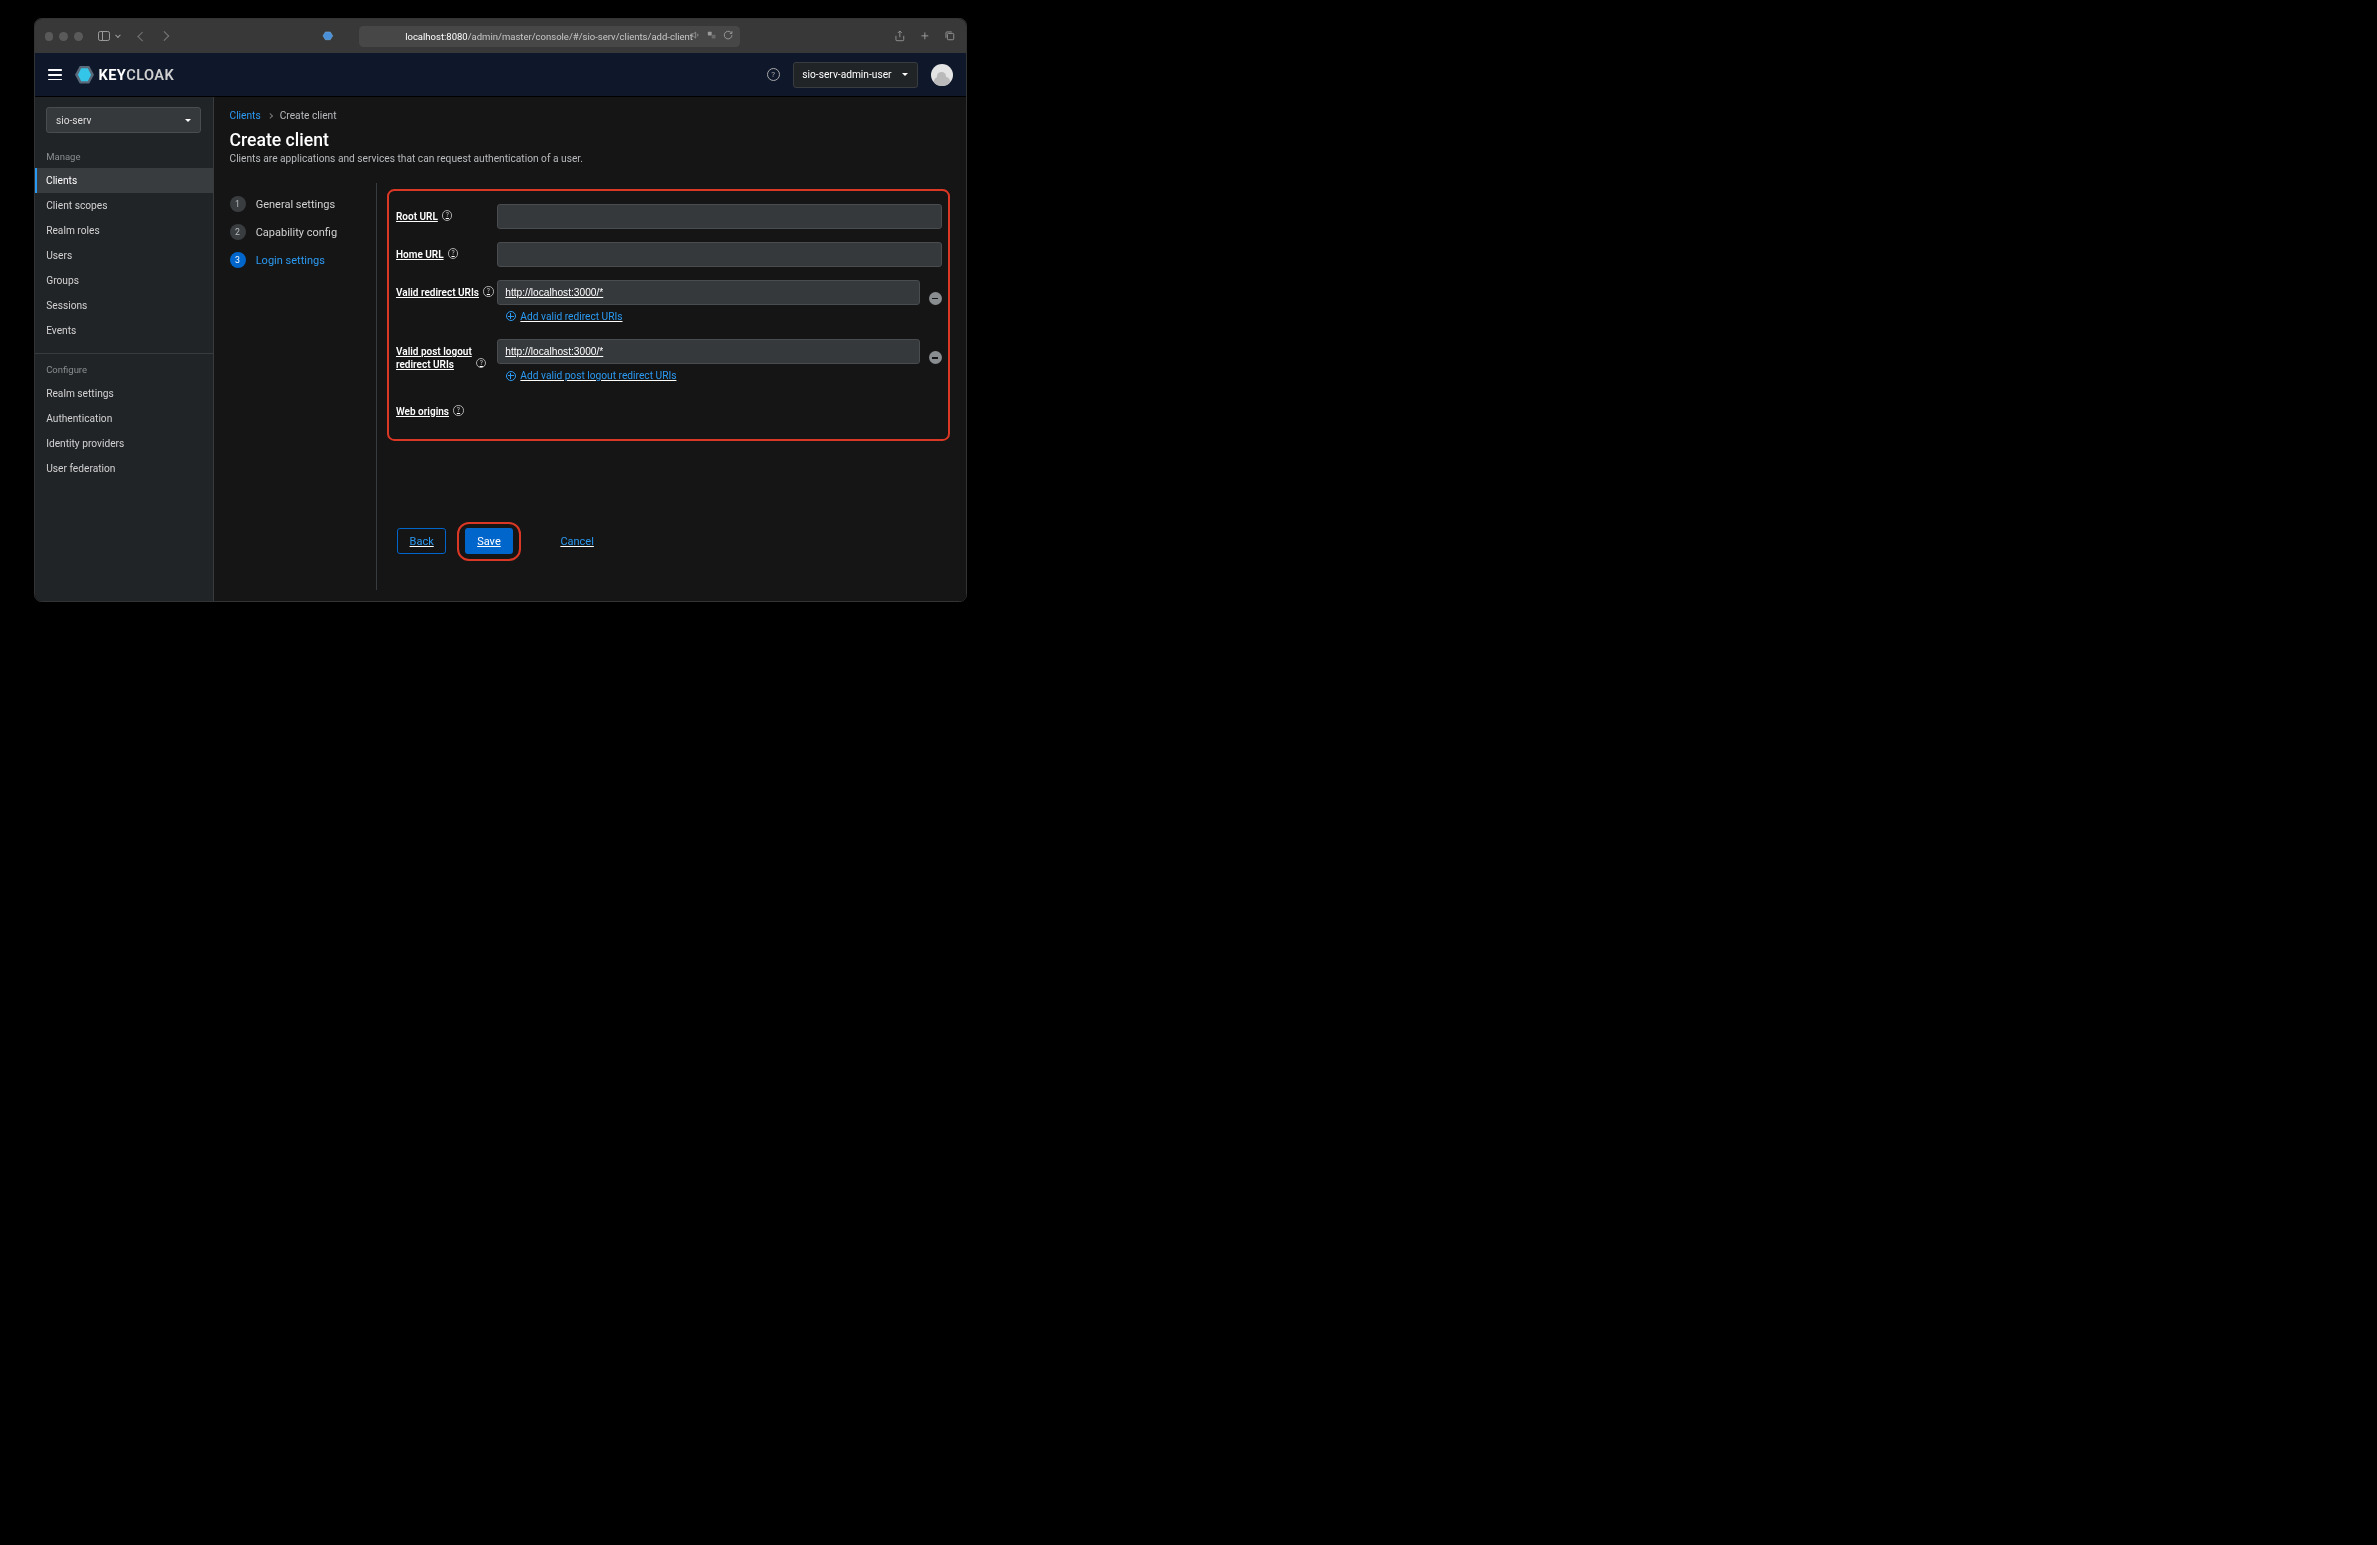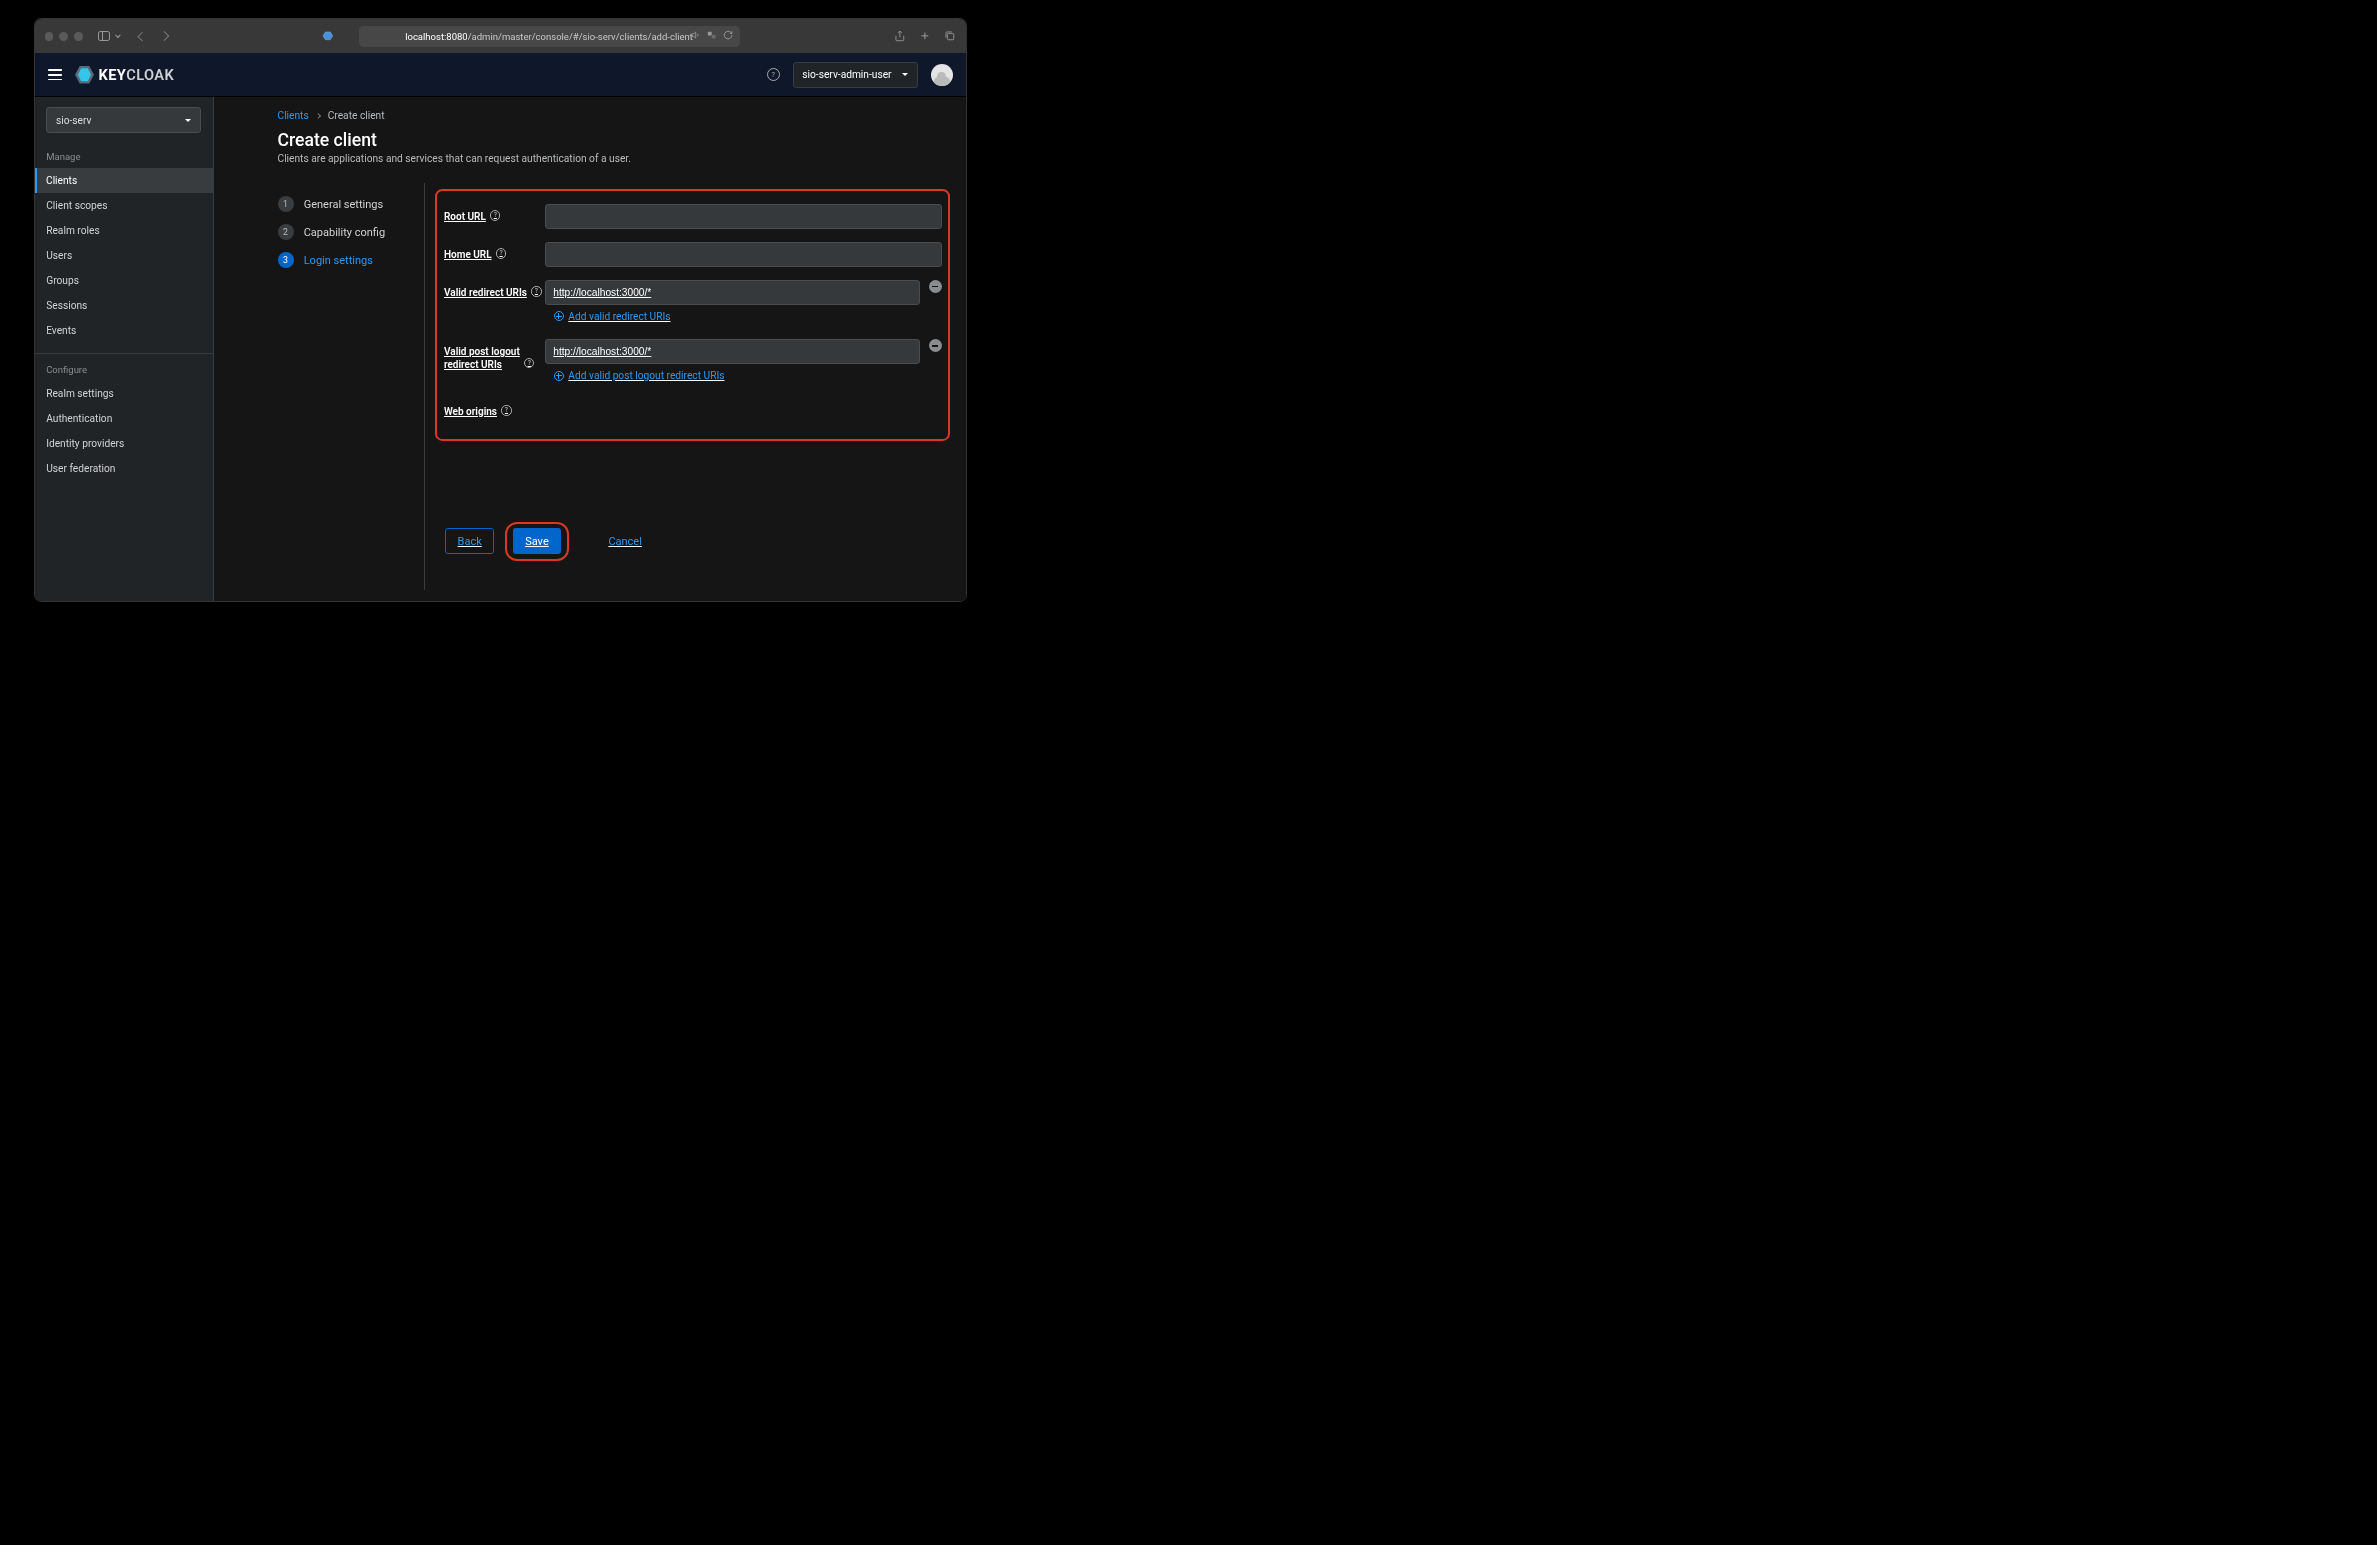--- a/index.html
+++ b/index.html
@@ -90,21 +90,21 @@
       color:#fff;
       font-size:10.2px;
     }
     .caret-down{width:0;height:0;border-left:3.7px solid transparent;border-right:3.7px solid transparent;border-top:3.7px solid #fff;}
     .avatar { width:22px;height:22px;border-radius:50%;background:#e4e4e4;display:flex;align-items:flex-end;justify-content:center;overflow:hidden;}
     .avatar::before{content:'';width:8.8px;height:8.8px;border-radius:50%;background:#bababa;position:relative;top:-5.1px;}
     .avatar::after{content:'';width:16px;height:9.5px;border-radius:50% 50% 0 0;background:#bababa;position:absolute;}
     .avatar{position:relative;}
 
     
-    .body { display:flex; height: calc(100% - 78px); background:#151515;gap:48px; }
+    .body { display:flex; height: calc(100% - 78px); background:#151515; }
     .sidebar {
       width: 179px;
       background:#212427;
       border-right:0.7px solid #393c3f;
       display:flex;
       flex-direction:column;
     }
     .realm-dd {
       margin:10.2px 11.7px 7.3px;
       background:#36393c;
@@ -179,21 +179,21 @@
       font-size:10px;
       font-weight:600;
       color:#fff;
       padding-top:5.9px;
       display:flex;
       gap:4.4px;
       line-height:1.3;
     }
     .flabel .help-circle{width:10.2px;height:10.2px;border-width:0.9px;font-size:6.6px;flex-shrink:0;margin-top:0.7px;}
     .fcontrol{ flex:1; }
-    .input-row{ display:flex; align-items:flex-start; gap:8.8px;}
+    .input-row{ display:flex; align-items:flex-end; gap:8.8px;}
     input[type=text]{
       flex:1;
       height:25px;
       background:#36393c;
       border:0.7px solid #4a4d50;
       border-radius:2.9px;
       padding:0 7.3px;
       color:#fff;
       font-size:10.2px;
     }

